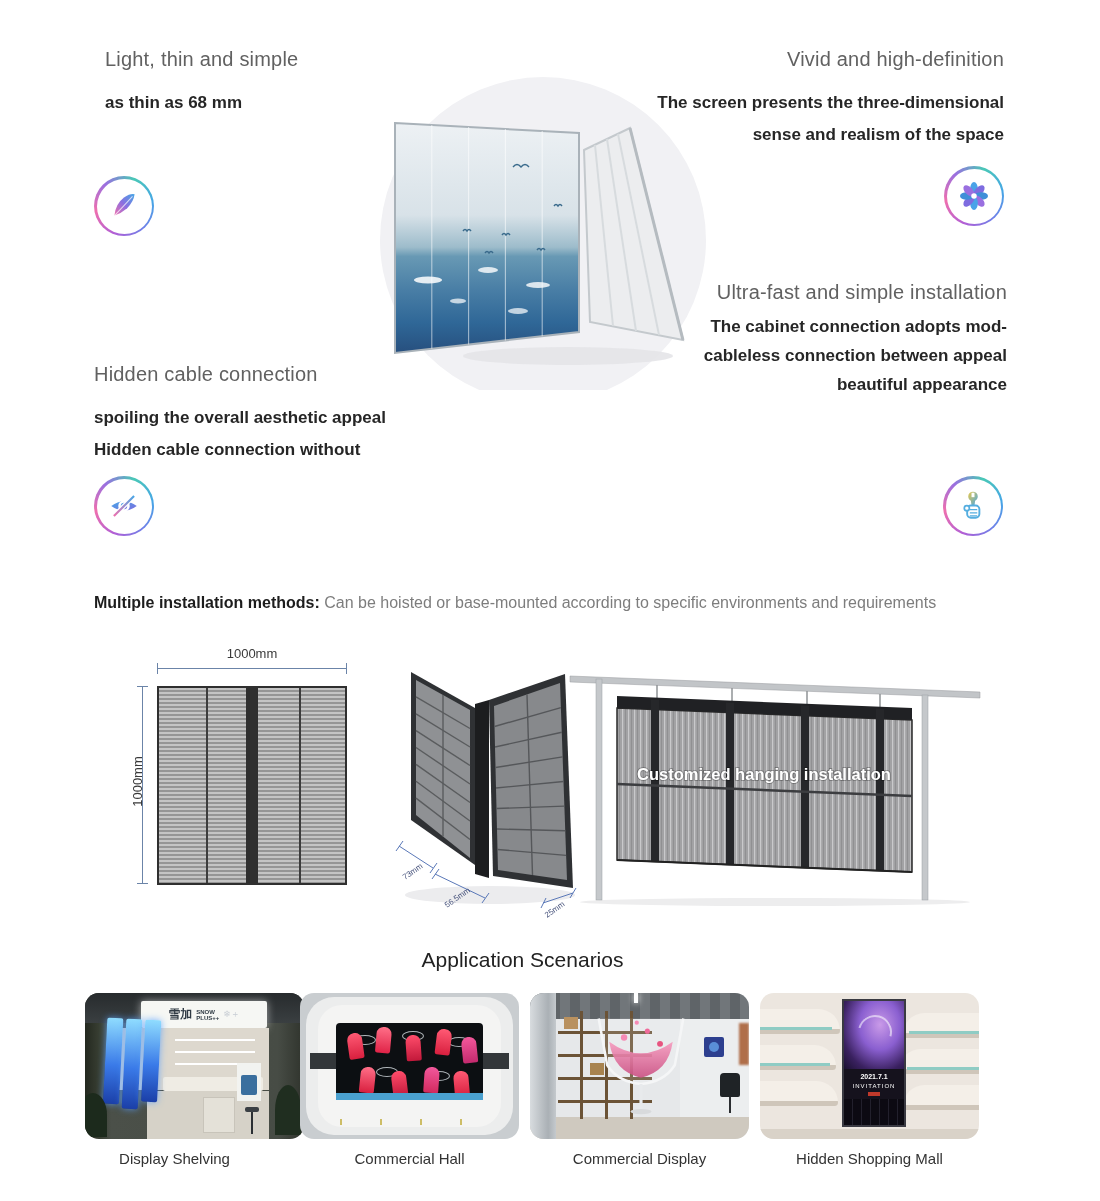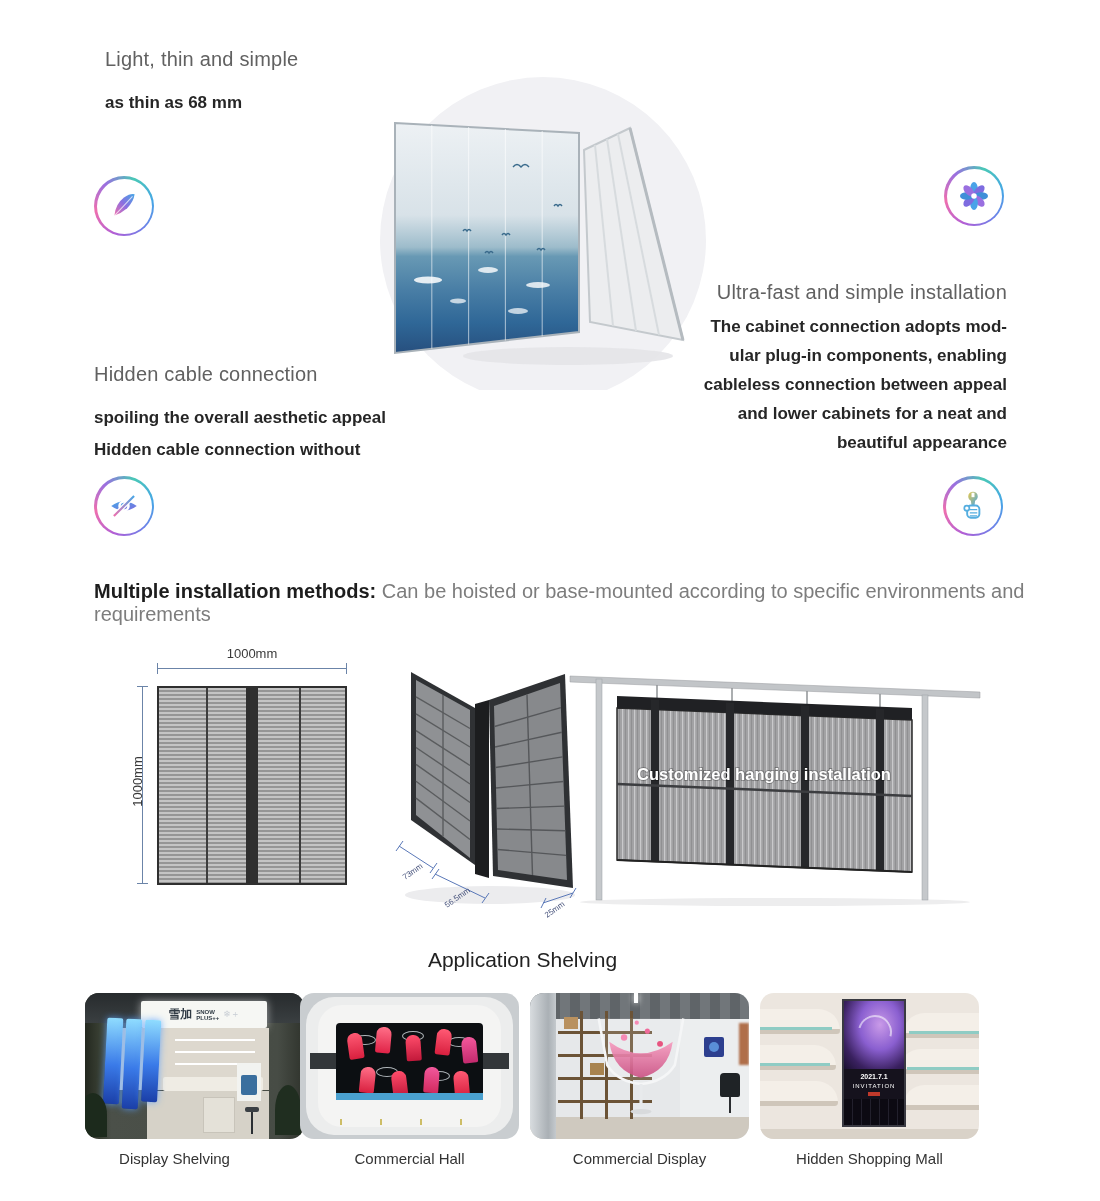--- a/index.html
+++ b/index.html
@@ -14,21 +14,21 @@
   .f-ultra .f-line{line-height:29px;}
 
   
   .icon-ring{position:absolute;width:60px;height:60px;border-radius:50%;
      background:conic-gradient(from 20deg,#49c8b6,#46a6e6,#6f7fe8,#b15fd6,#ee6fae,#9a6fe0,#49c8b6);
      display:flex;align-items:center;justify-content:center;}
   .icon-inner{width:55px;height:55px;border-radius:50%;background:#fff;
      display:flex;align-items:center;justify-content:center;}
 
   
-  .note{position:absolute;left:94px;top:580px;font-size:20px;}
+  .note{position:absolute;left:94px;top:594px;font-size:16px;}
   .note b{color:#1d1d1d;font-weight:700;}
   .note span.muted{color:#7d7d7d;font-weight:400;}
 
   
   .dgm{position:absolute;}
   #frontview{left:130px;top:646px;width:232px;height:246px;}
   .dim-label{position:absolute;font-size:13px;color:#3a3a3a;}
   #fv-top-label{left:27px;width:190px;text-align:center;top:0;}
   #fv-left-label{left:-78px;top:128px;width:170px;text-align:center;transform:rotate(-90deg);}
   .dim-h{position:absolute;left:27px;top:22px;width:190px;height:1px;background:#6b84a8;}
@@ -143,20 +143,25 @@
               <stop offset=".5" stop-color="#8a6fe0"></stop>
               <stop offset="1" stop-color="#46a6e6"></stop>
         </linearGradient>
           </defs>
         <path d="M7 25 Q8 14 16 8 Q22 4 26 5 Q25 12 19 18 Q13 23 7 25 Z" fill="url(#gf1)"></path>
         <path d="M7 25 Q14 18 24 7" stroke="#ffffff" stroke-width="1" fill="none" opacity=".7"></path>
       </svg>
     </div>
   </div>
 
+  <div class="feature align-r" style="right:96px;top:48px;">
+    <div class="f-title">Vivid and high-definition</div>
+    <div class="f-line">The screen presents the three-dimensional</div>
+    <div class="f-line">sense and realism of the space</div>
+  </div>
   <div class="icon-ring" style="left:944px;top:166px;">
     <div class="icon-inner">
       <svg width="34" height="34" viewBox="0 0 32 32">
         <g>
           <g transform="rotate(0 16 16)">
               <ellipse cx="16" cy="9.2" rx="3.6" ry="6.4" fill="#4aa3e8"></ellipse>
             </g>
           <g transform="rotate(45 16 16)">
               <ellipse cx="16" cy="9.2" rx="3.6" ry="6.4" fill="#7e6ce0"></ellipse>
             </g>
@@ -180,23 +185,21 @@
             </g>
           <circle cx="16" cy="16" r="2.6" fill="#ffffff"></circle>
         </g>
       </svg>
     </div>
   </div>
 
   <div class="feature f-ultra align-r" style="right:93px;top:281px;">
     <div class="f-title" style="margin-bottom:8px;">Ultra-fast and simple installation</div>
     <div class="f-line">The cabinet connection adopts mod-</div>
-    <div class="f-line">ular plug-in components, enabling</div>
     <div class="f-line">cableless connection between appeal</div>
-    <div class="f-line">and lower cabinets for a neat and</div>
     <div class="f-line">beautiful appearance</div>
   </div>
   <div class="icon-ring" style="left:943px;top:476px;">
     <div class="icon-inner">
       <svg width="34" height="34" viewBox="0 0 32 32">
         <defs>
             <linearGradient id="gw1" x1="0" y1="0" x2="1" y2="1">
           <stop offset="0" stop-color="#e8c84a"></stop>
               <stop offset="1" stop-color="#46a6e6"></stop>
         </linearGradient>
@@ -374,21 +377,21 @@
       <polygon points="89,47.4 97,47.7 97,209.7 89,209.4" fill="#26272a"></polygon>
       <polygon points="164,50.4 172,50.8 172,212.8 164,212.4" fill="#26272a"></polygon>
       <polygon points="239,53.5 247,53.8 247,215.8 239,215.4" fill="#26272a"></polygon>
       <polygon points="314,56.5 322,56.9 322,218.9 314,218.5" fill="#26272a"></polygon>
       <line x1="55" y1="132" x2="350" y2="144" stroke="#3c3d40" stroke-width="2.5"></line>
       <line x1="55" y1="208" x2="350" y2="220" stroke="#222" stroke-width="2"></line>
     </g>
     <text x="202" y="128" text-anchor="middle" font-size="16.5" font-weight="bold" fill="#ffffff" style="paint-order:stroke" stroke="rgba(0,0,0,.25)" stroke-width="2">Customized hanging  installation</text>
   </svg>
 
-  <div id="app-title">Application Shelving</div>
+  <div id="app-title">Application Scenarios</div>
 
   <div class="photo" id="ph1">
     <div class="abs" id="ph1-ceiling"></div>
     <div class="abs" id="ph1-sign">
       <span class="cn">雪加</span>
       <span class="en">SNOW
 PLUS++</span>
       <span class="deco">❄＋</span>
     </div>
     <div class="abs" id="ph1-wall"></div>

